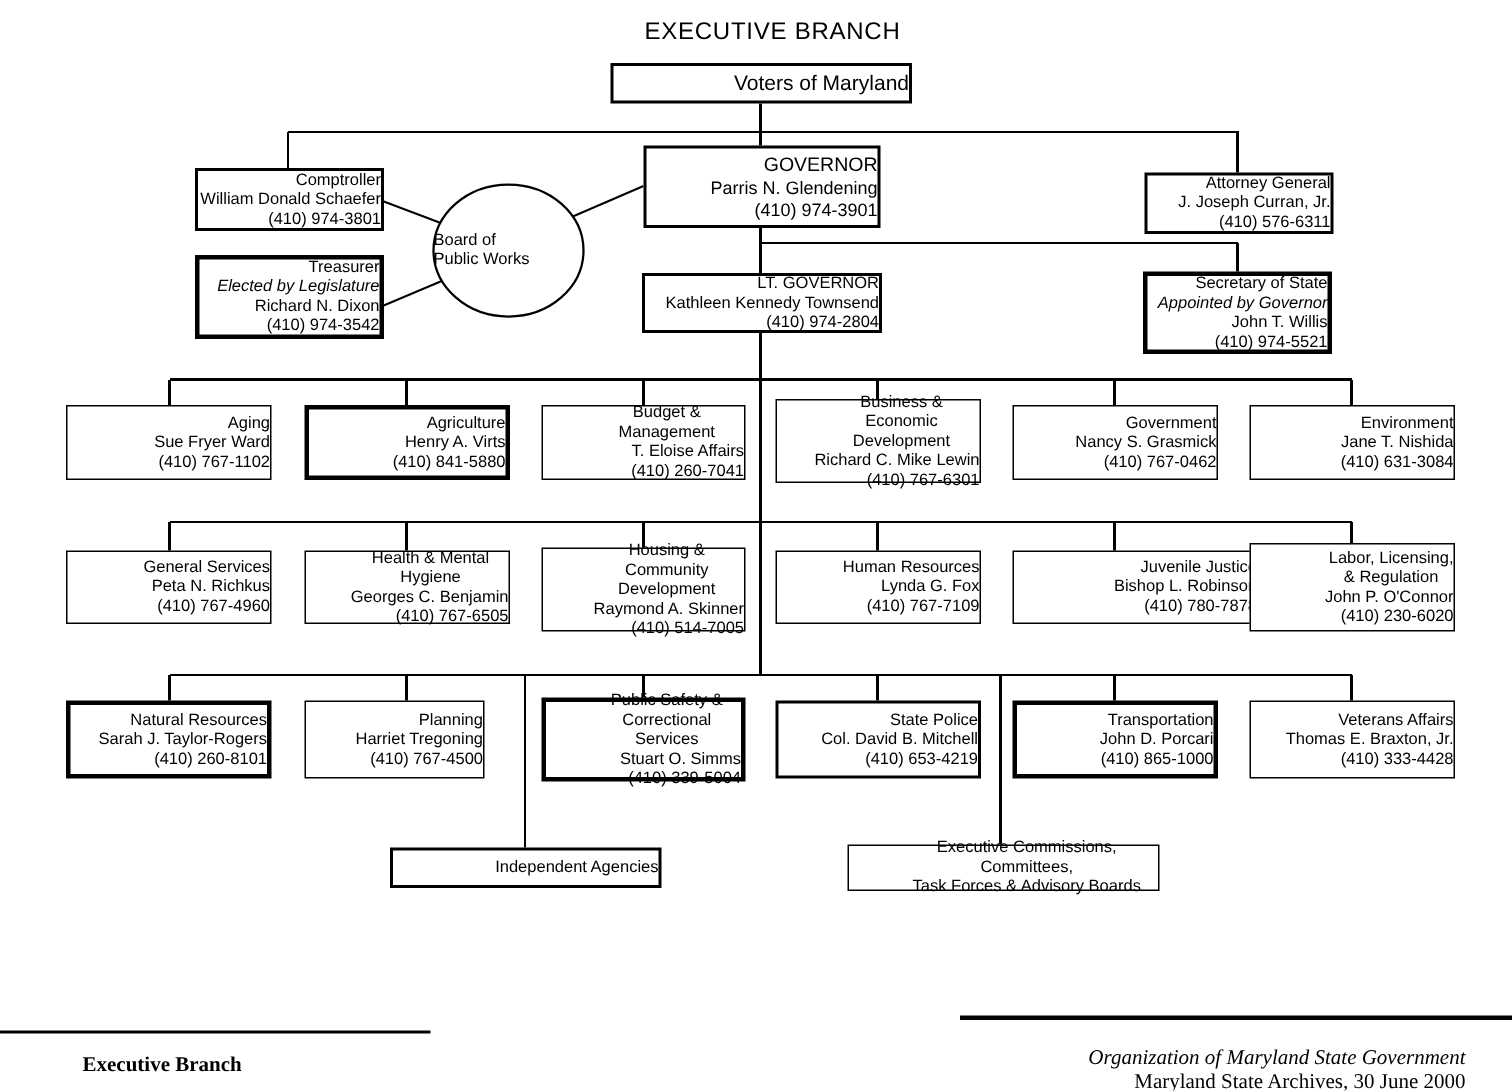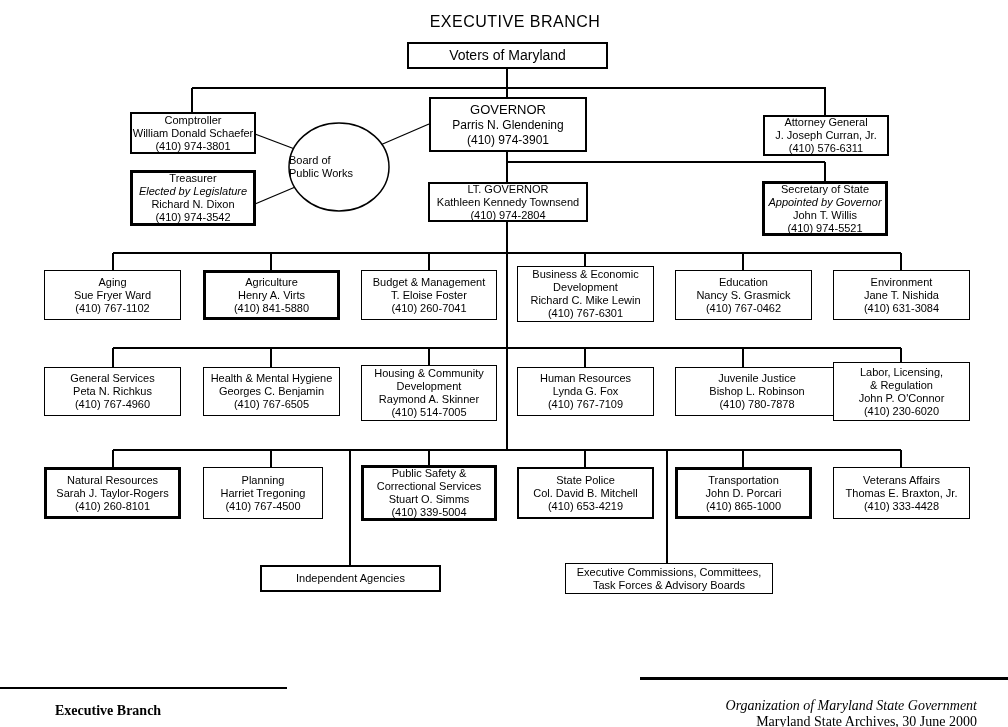--- a/index.html
+++ b/index.html
@@ -8,22 +8,22 @@
     background:#ffffff;color:#000000;
     font-family:"Liberation Sans","DejaVu Sans",sans-serif;
   }
   .title{
     position:absolute;left:115px;top:13px;width:800px;text-align:center;
     font-size:16px;letter-spacing:.5px;z-index:2;
   }
   .box{
     position:absolute;box-sizing:border-box;background:#ffffff;
     border:1px solid #000;display:flex;flex-direction:column;
-    align-items:center;justify-content:center;text-align:center;
-    font-size:11px;line-height:13px;z-index:2;
+    align-items:flex-end;justify-content:center;text-align:center;
+    font-size:11px;line-height:13px;z-index:2;padding-left:31px;
   }
   .b2{border-width:2px;} .b3{border-width:3px;}
   .box .t{white-space:pre-line;}
   .box .nw{white-space:nowrap;}
   .box .it{font-style:italic;white-space:nowrap;}
   .voters{font-size:14px;}
   .gov .gt{font-size:13px;line-height:17px;}
   .gov{font-size:12px;line-height:15px;}
   .ellipse-label{
     position:absolute;left:289px;top:154px;width:100px;
@@ -140,31 +140,31 @@
   <div class="nw">Sue Fryer Ward</div>
   <div class="nw">(410) 767-1102</div>
 </div>
 <div class="box b3" style="left:203px;top:270px;width:137px;height:50px">
   <div class="t">Agriculture</div>
   <div class="nw">Henry A. Virts</div>
   <div class="nw">(410) 841-5880</div>
 </div>
 <div class="box" style="left:361px;top:270px;width:136px;height:50px">
   <div class="t">Budget &amp; Management</div>
-  <div class="nw">T. Eloise Foster</div>
+  <div class="nw">T. Eloise Affairs</div>
   <div class="nw">(410) 260-7041</div>
 </div>
 <div class="box" style="left:517px;top:266px;width:137px;height:56px">
   <div class="t">Business &amp; Economic
 Development</div>
   <div class="nw">Richard C. Mike Lewin</div>
   <div class="nw">(410) 767-6301</div>
 </div>
 <div class="box" style="left:675px;top:270px;width:137px;height:50px">
-  <div class="t">Education</div>
+  <div class="t">Government</div>
   <div class="nw">Nancy S. Grasmick</div>
   <div class="nw">(410) 767-0462</div>
 </div>
 <div class="box" style="left:833px;top:270px;width:137px;height:50px">
   <div class="t">Environment</div>
   <div class="nw">Jane T. Nishida</div>
   <div class="nw">(410) 631-3084</div>
 </div>
 
 <div class="box" style="left:44px;top:367px;width:137px;height:49px">

